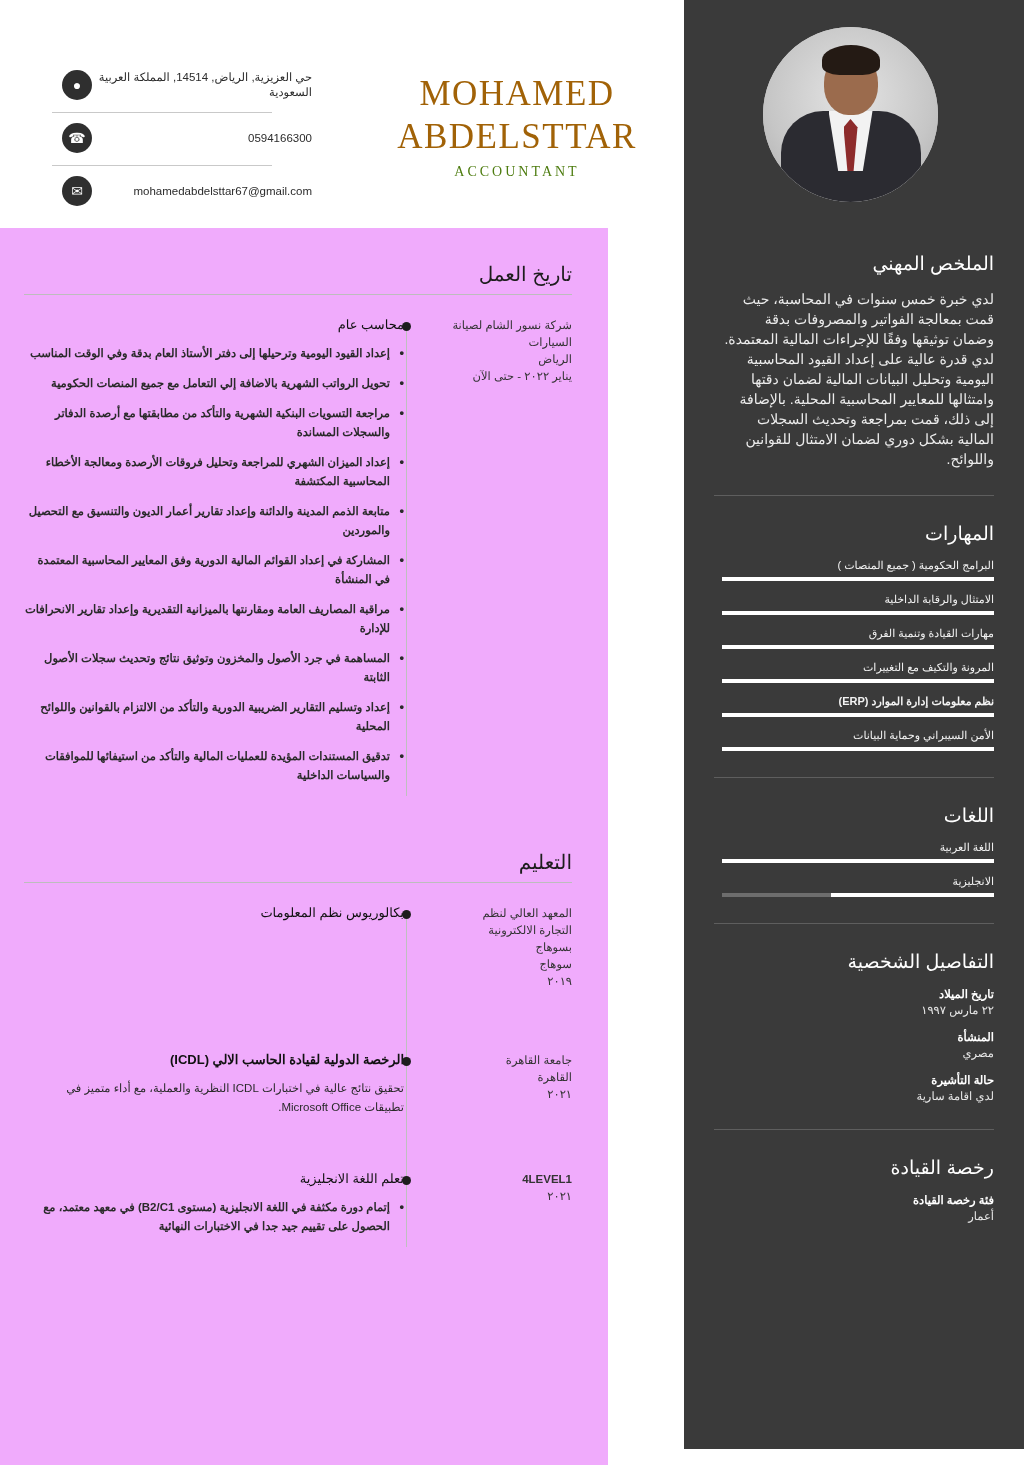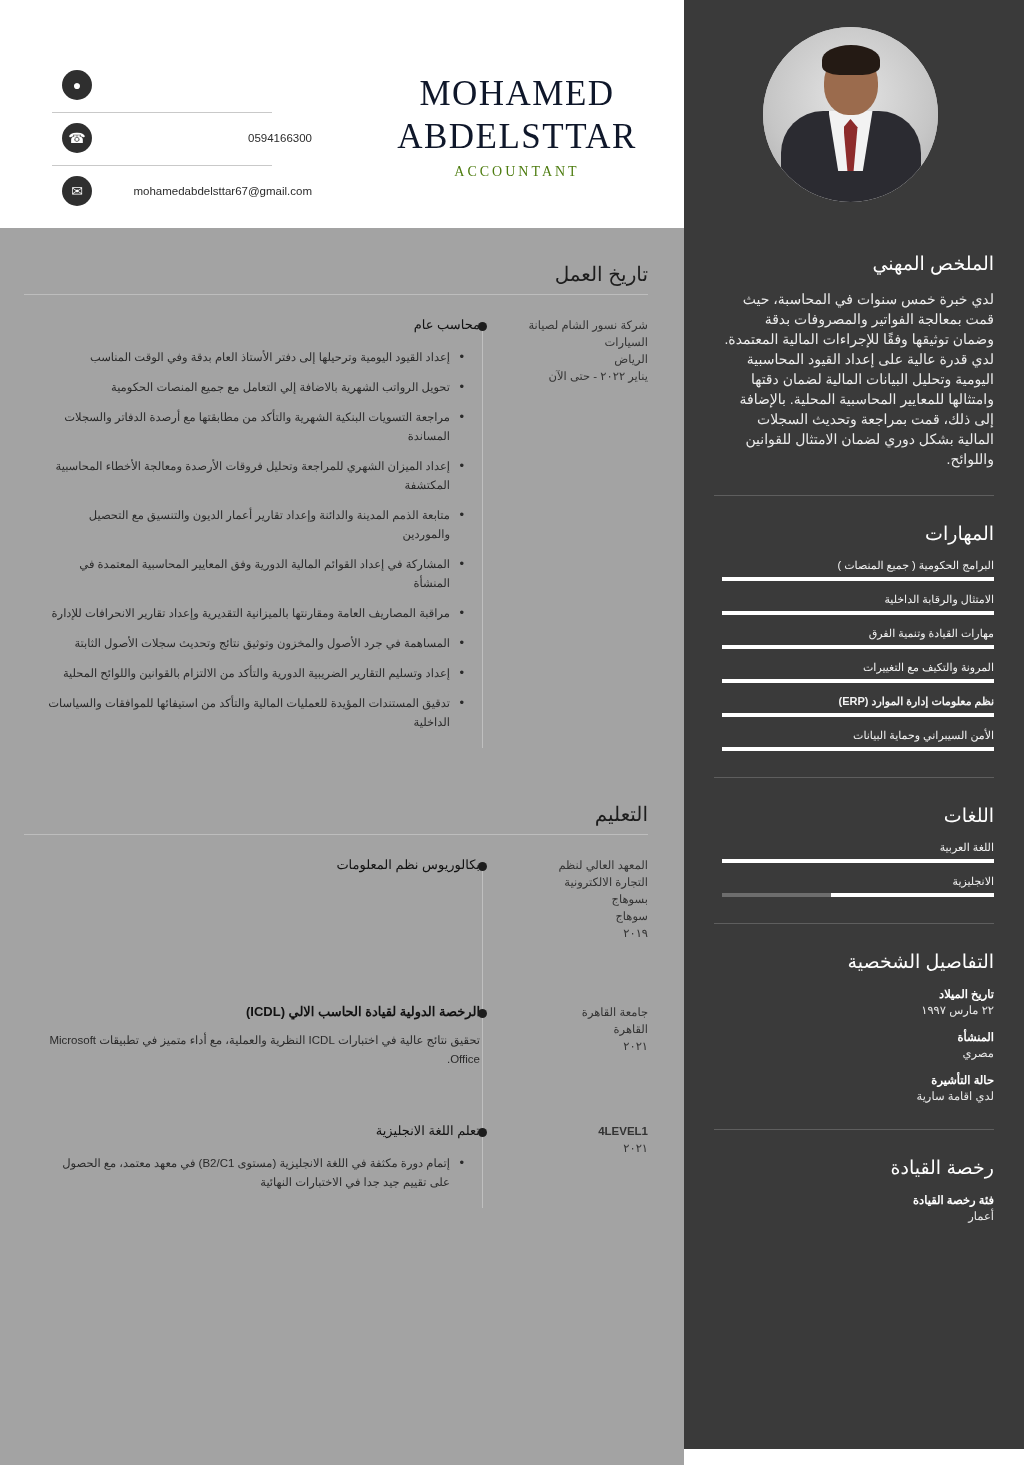--- a/index.html
+++ b/index.html
@@ -108,21 +108,21 @@
     top: 72px;
     left: 352px;
     width: 330px;
     text-align: center;
     direction: ltr;
   }
   .name-line {
     font-family: "Liberation Serif", serif;
     font-size: 35px;
     letter-spacing: 1.5px;
-    color: #0f172a;
+    color: #a16207;
     line-height: 43px;
   }
   .job-title {
     font-family: "Liberation Serif", serif;
     font-size: 14px;
     letter-spacing: 3px;
     color: #4d7c0f;
     margin-top: 6px;
   }
   
@@ -166,23 +166,23 @@
     height: 1px;
     background: #c9c9c9;
     margin: 0 40px 8px 0;
   }
 
   
   .main-left {
     position: absolute;
     top: 228px;
     left: 0;
-    width: 684px;
+    width: 608px;
     bottom: 0;
-    background: #a3a3a3;
+    background: #f0abfc;
   }
   .sidebar {
     position: absolute;
     top: 228px;
     right: 0;
     width: 340px;
     bottom: 0;
     background: #3a3a3a;
     color: #ffffff;
   }
@@ -247,22 +247,23 @@
   .entry-title {
     font-size: 13px;
     color: #111;
     text-align: right;
     margin-bottom: 12px;
     font-weight: 400;
   }
   .entry-title.bold { font-weight: bold; }
   ul.bullets {
     list-style: none;
-    margin: 16px;
+    margin: 0;
     padding: 0;
+    font-weight: bold;
   }
   ul.bullets li {
     position: relative;
     font-size: 11.5px;
     color: #2a2a2a;
     line-height: 19px;
     text-align: right;
     margin-bottom: 11px;
     padding-right: 14px;
   }
@@ -360,20 +361,21 @@
 
     <div class="name-block">
       <div class="name-line">MOHAMED</div>
       <div class="name-line">ABDELSTTAR</div>
       <div class="job-title">ACCOUNTANT</div>
     </div>
 
     <div class="contacts">
       <div class="contact-row">
         <span class="c-icon">●</span>
+        <span class="c-text">حي العزيزية, الرياض, 14514, المملكة العربية السعودية</span>
       </div>
       <div class="contact-sep"></div>
       <div class="contact-row">
         <span class="c-icon">☎</span>
         <span class="c-text ltr">0594166300</span>
       </div>
       <div class="contact-sep"></div>
       <div class="contact-row">
         <span class="c-icon">✉</span>
         <span class="c-text ltr">mohamedabdelsttar67@gmail.com</span>

